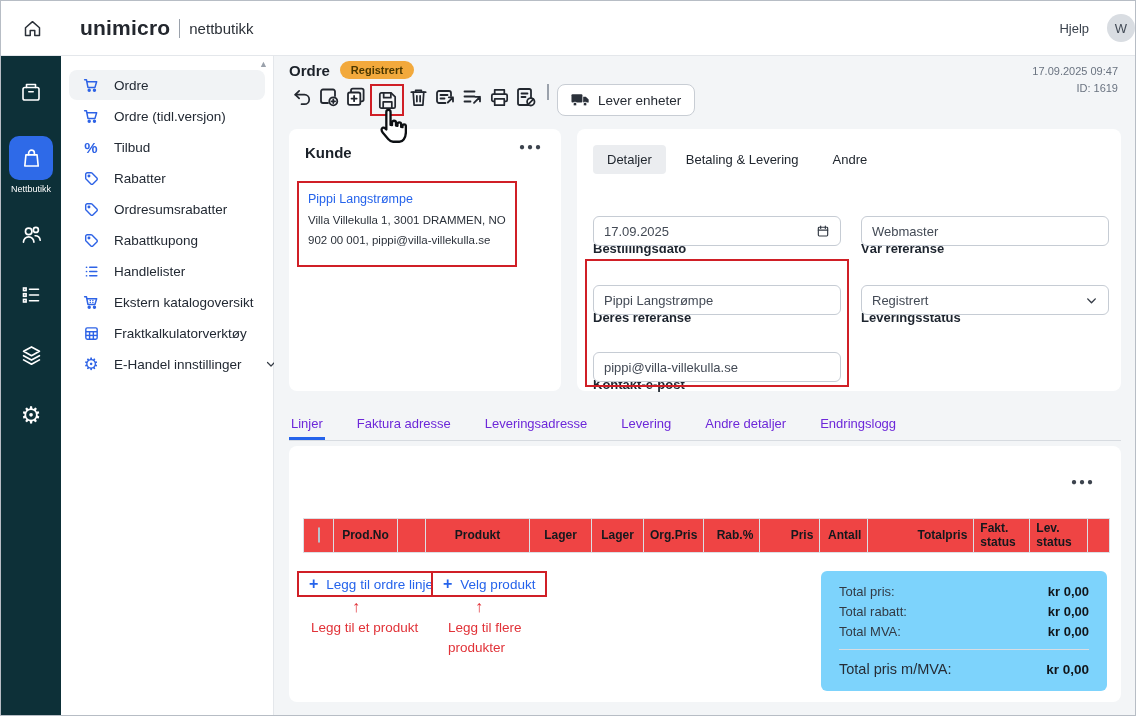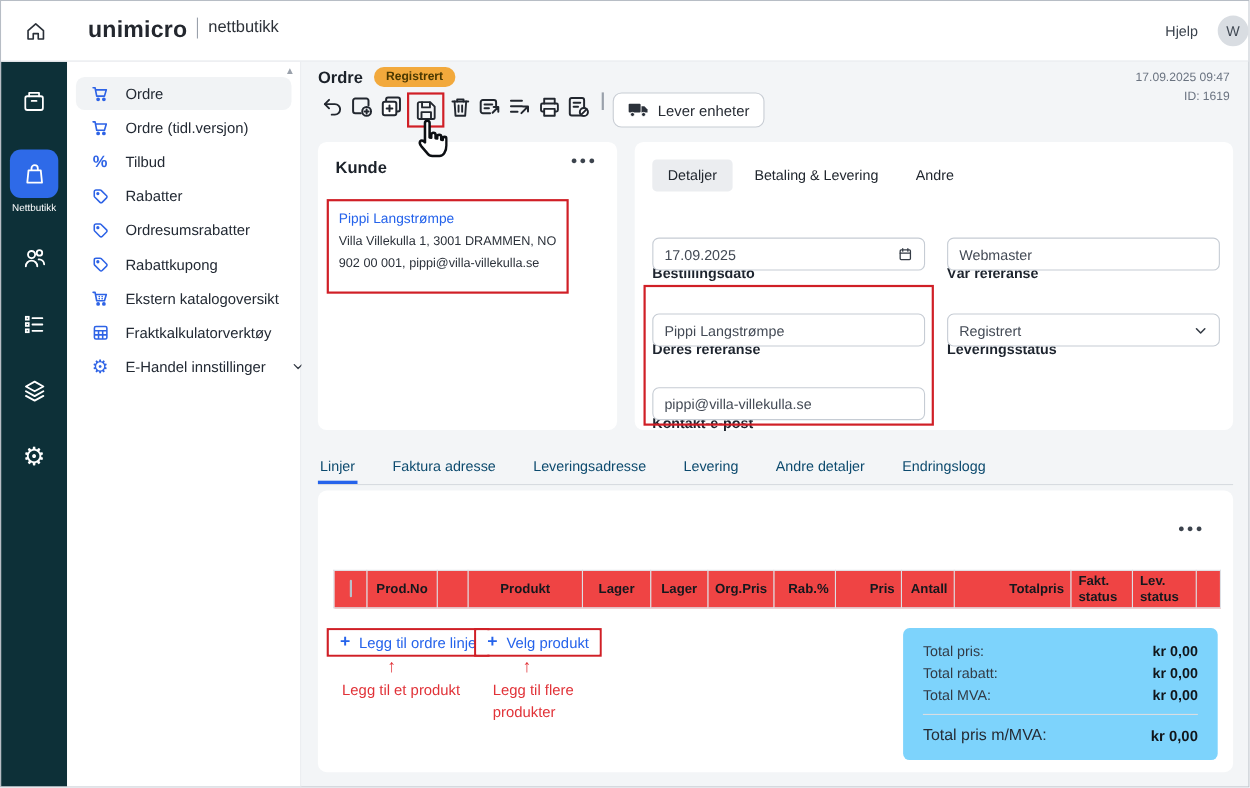--- a/index.html
+++ b/index.html
@@ -3,21 +3,21 @@
 <meta charset="utf-8">
 <style>
   * { margin:0; padding:0; box-sizing:border-box; }
   body { font-family:"Liberation Sans","DejaVu Sans",sans-serif; background:#fff; }
   svg { display:block; }
   .page { position:relative; width:1136px; height:716px; border:1px solid #b7bdc5; background:#f3f5f7; overflow:hidden; }
 
   
   .topbar { position:absolute; left:0; top:0; width:100%; height:55px; background:#fff; border-bottom:1px solid #e4e7eb; display:flex; align-items:center; z-index:6; }
   .home-btn { margin-left:21px; color:#2a3038; cursor:pointer; }
-  .brand { margin-left:37px; display:flex; gap:9px; }
+  .brand { margin-left:37px; display:flex; align-items:center; gap:9px; }
   .brand-name { font-size:21px; font-weight:bold; color:#23272e; letter-spacing:.2px; }
   .brand-sep { width:1px; height:19px; background:#9aa1ab; }
   .brand-suffix { font-size:15px; color:#2c3138; }
   .topbar-right { margin-left:auto; display:flex; align-items:center; gap:18px; }
   .help { font-size:13px; color:#3a424d; cursor:pointer; }
   .avatar { width:28px; height:28px; border-radius:50%; background:#d9dde2; display:flex; align-items:center; justify-content:center; font-size:13px; color:#424a55; cursor:pointer; }
 
   
   .rail { position:absolute; left:0; top:55px; bottom:0; width:60px; background:#0d3038; display:flex; flex-direction:column; align-items:center; }
   .rail-btn { color:#fff; cursor:pointer; }
@@ -61,21 +61,21 @@
   .dtabs { position:absolute; left:16px; top:16px; display:flex; gap:6px; }
   .dtab { font-size:13px; color:#21272f; padding:7px 14px; border-radius:4px; cursor:pointer; white-space:nowrap; }
   .dtab.active { background:#ebedf0; }
   .fld-label { position:absolute; font-size:13px; font-weight:bold; color:#1d242e;margin-top:42px; }
   .fld { position:absolute; width:248px; height:30px; border:1px solid #c6ccd4; border-radius:6px; background:#fff; display:flex; align-items:center; padding:0 10px; font-size:13px; color:#434a55; }
   .fld input { border:none; outline:none; width:100%; font:inherit; color:inherit; background:transparent; }
   .fld .trail { margin-left:auto; color:#343b45; flex:none; }
   .form-box { position:absolute; left:8px; top:130px; width:264px; height:128px; border:2px solid #d01f26; pointer-events:none; }
 
   .lines-tabs { position:absolute; left:15px; top:352px; width:832px; display:flex; gap:30px; border-bottom:1px solid #d7dbe0; }
-  .ltab { font-size:13px; color:#0c4a6e; padding:8px 2px 9px; cursor:pointer; white-space:nowrap; }
+  .ltab { font-size:13px; color:#6d28d9; padding:8px 2px 9px; cursor:pointer; white-space:nowrap; }
   .ltab.active { border-bottom:3px solid #2563eb; padding-bottom:6px; }
 
   .lines-card { left:15px; top:390px; width:832px; height:256px; }
   .lines-dots { position:absolute; right:26px; top:30px; font-size:10px; letter-spacing:2px; color:#3c434d; cursor:pointer; }
   .ltable { position:absolute; left:14px; top:72px; border-collapse:collapse; table-layout:fixed; }
   .ltable th { border:1px solid #dcdfe4; font-size:12px; font-weight:bold; color:#14181d; height:34px; padding:2px 6px; line-height:1.15; background:#ef4444; }
   .th-c { text-align:center; } .th-r { text-align:right; } .th-l { text-align:left; }
   .cbx { width:13px; height:13px; border:1.5px solid #b9c0c9; border-radius:3px; margin:0 auto; cursor:pointer; }
 
   .add-btn-wrap { position:absolute; top:125px; border:2px solid #d01f26; }
@@ -202,20 +202,33 @@
       <span>Ordresumsrabatter</span>
     </div>
     <div class="side-item">
       <span class="side-icon">
           <svg width="17" height="17" viewBox="0 0 24 24" fill="none" stroke="currentColor" stroke-width="2" stroke-linejoin="round">
             <path d="M12.6 4.3 19.6 11.3 a1.9 1.9 0 0 1 0 2.7 L13.9 19.7 a1.9 1.9 0 0 1-2.7 0 L4.3 12.8 A1.9 1.9 0 0 1 3.8 11.5 V6 a2.2 2.2 0 0 1 2.2-2.2 h5.3 c.5 0 .95.18 1.3.5 Z"></path>
             <circle cx="8.4" cy="8.4" r="1.1" fill="currentColor"></circle>
           </svg>
         </span>
       <span>Rabattkupong</span>
+    </div>
+    <div class="side-item">
+      <span class="side-icon">
+          <svg width="17" height="17" viewBox="0 0 24 24" fill="none" stroke="currentColor" stroke-width="2.2" stroke-linecap="round">
+            <circle cx="5" cy="6" r="1.2" fill="currentColor" stroke="none"></circle>
+            <circle cx="5" cy="12" r="1.2" fill="currentColor" stroke="none"></circle>
+            <circle cx="5" cy="18" r="1.2" fill="currentColor" stroke="none"></circle>
+            <path d="M9.5 6 h10"></path>
+            <path d="M9.5 12 h10"></path>
+            <path d="M9.5 18 h10"></path>
+          </svg>
+        </span>
+      <span>Handlelister</span>
     </div>
     <div class="side-item">
       <span class="side-icon">
           <svg width="18" height="18" viewBox="0 0 24 24" fill="none" stroke="currentColor" stroke-width="2" stroke-linecap="round" stroke-linejoin="round">
             <path d="M3.5 5 h2.4 l2 10.2 h9.4 l2.2-7.6 H7.2"></path>
             <circle cx="9.6" cy="19" r="1.3" fill="currentColor"></circle>
             <circle cx="16.6" cy="19" r="1.3" fill="currentColor"></circle>
             <path d="M11 10 h0.01 M14.5 10 h0.01 M11 12.7 h0.01 M14.5 12.7 h0.01"></path>
           </svg>
         </span>

